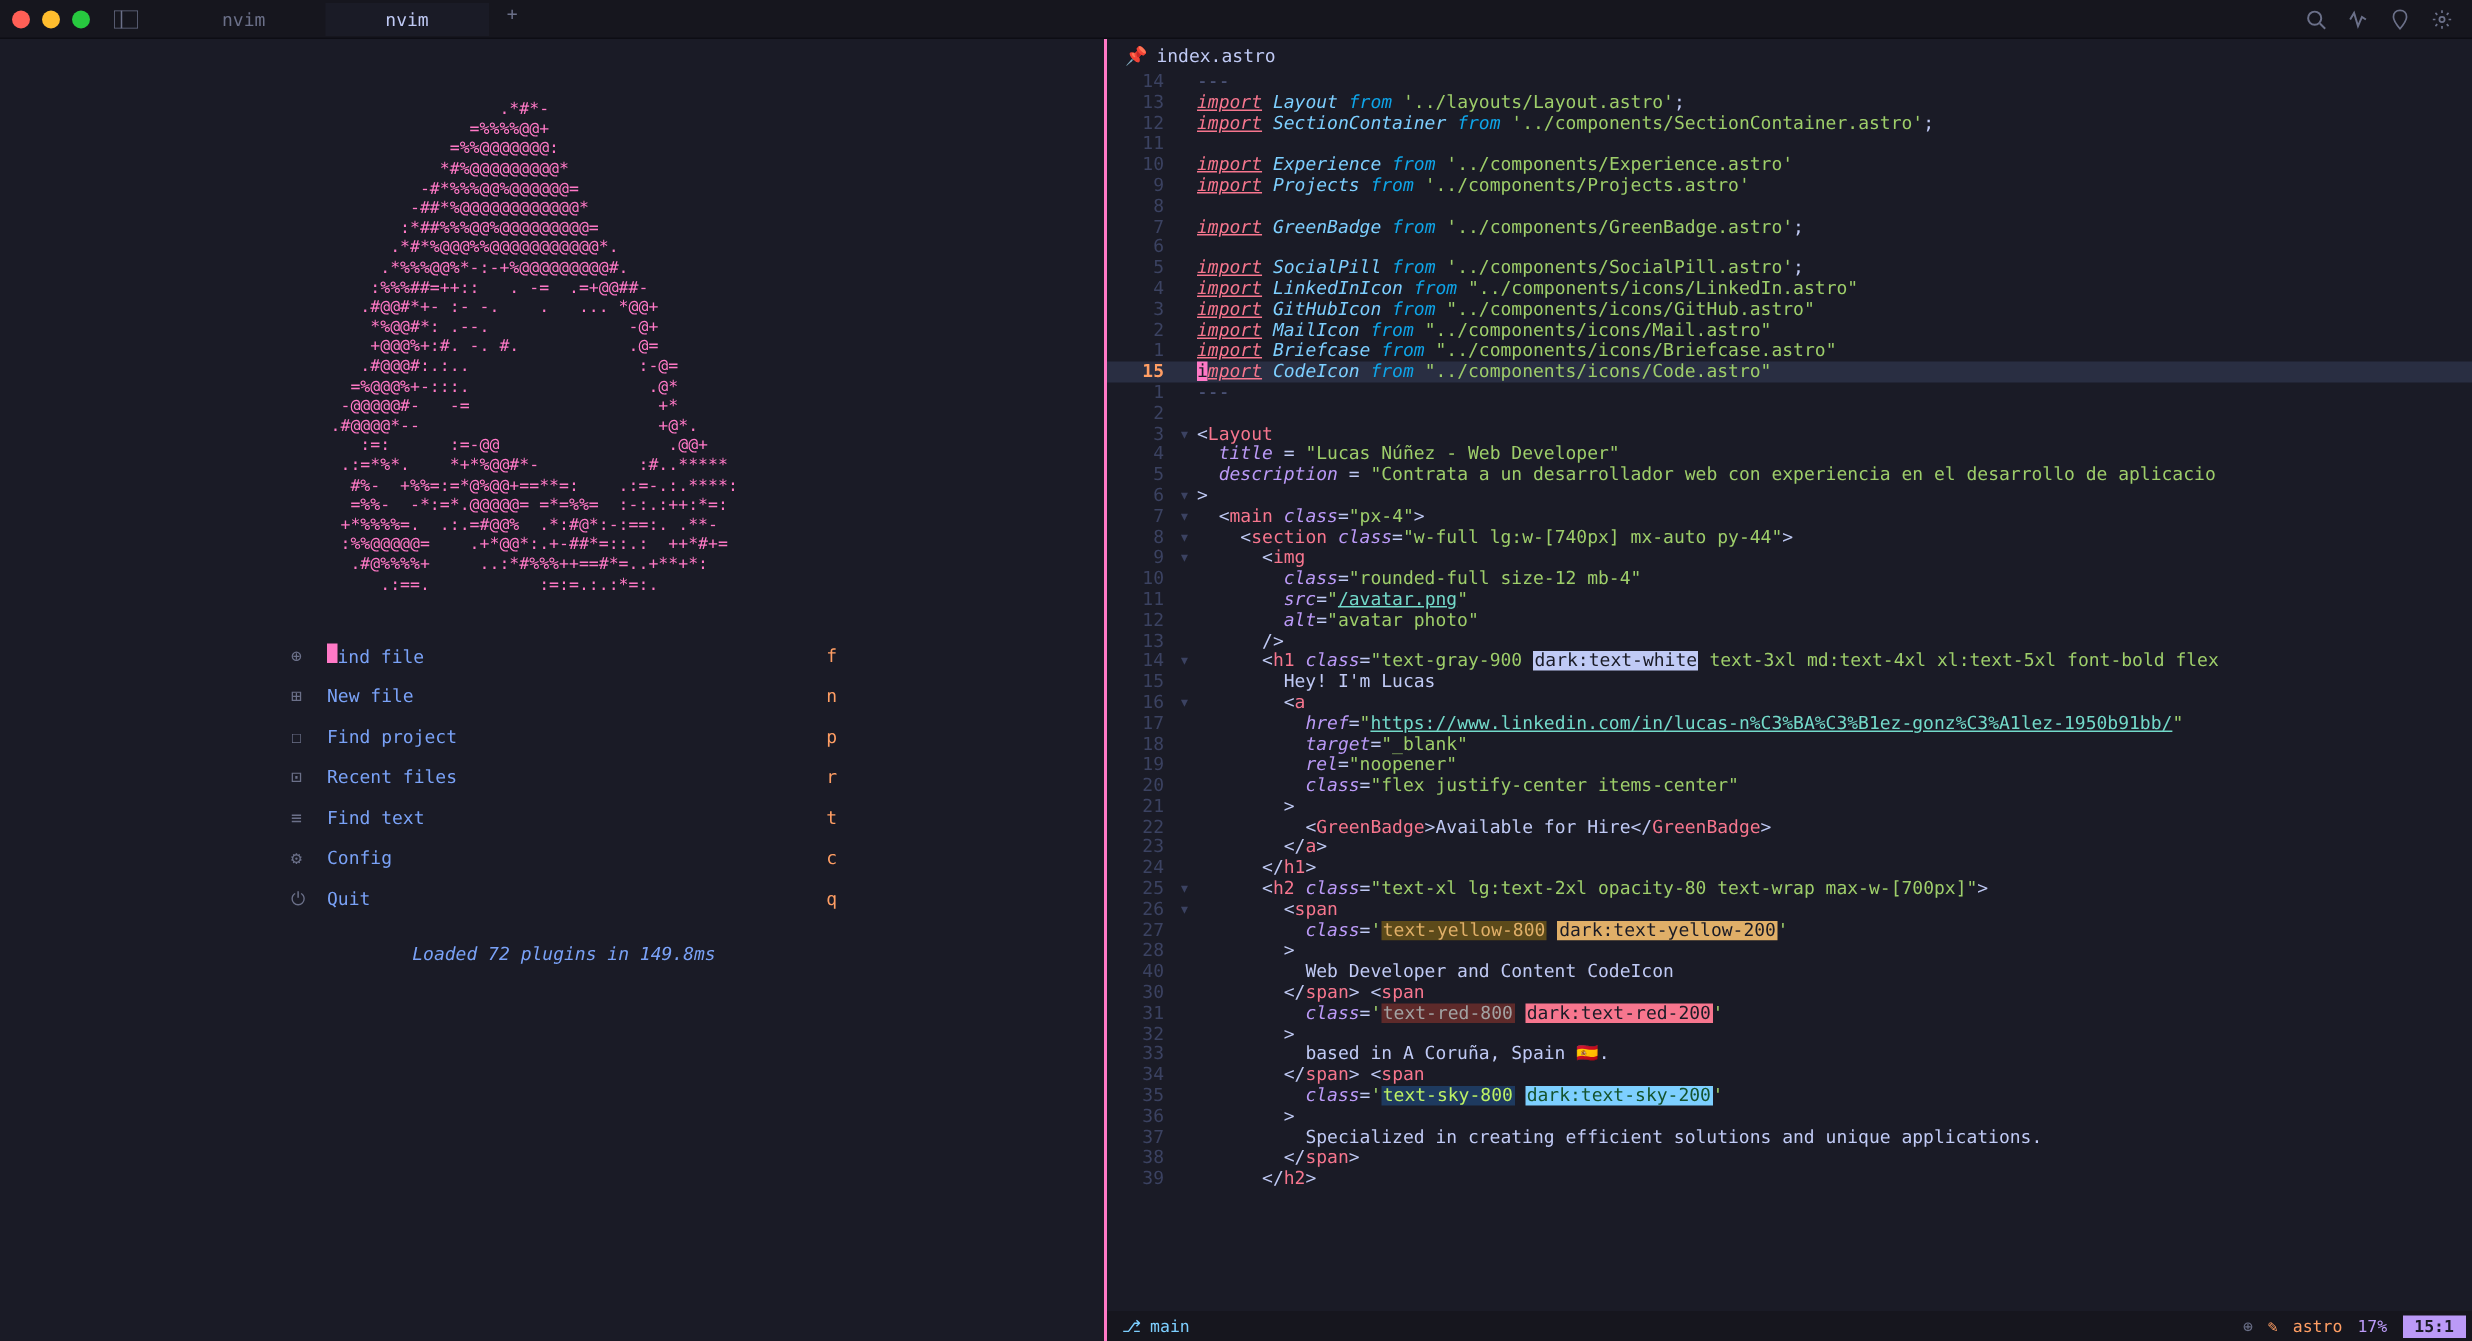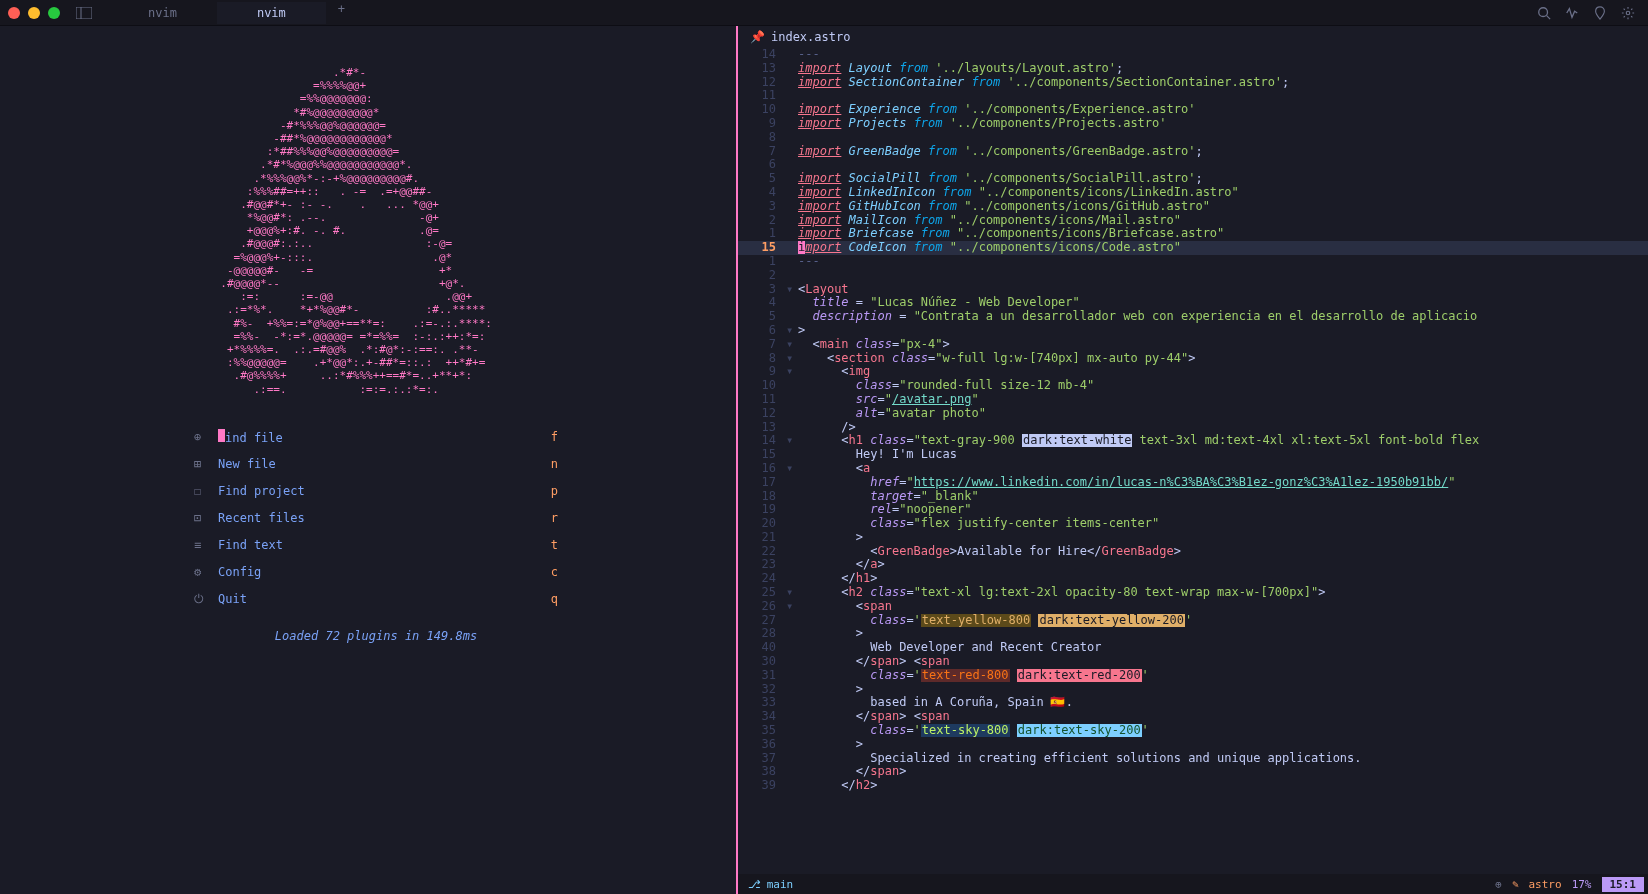--- a/index.html
+++ b/index.html
@@ -104,21 +104,21 @@
 .str-u { color: #73daca; text-decoration: underline; }
 .punc { color: #c0caf5; }
 .comment { color: #565f89; }
 .attr { color: #bb9af7; font-style: italic; }
 .tag { color: #f7768e; }
 .text { color: #c0caf5; }
 
 .hl-white { background: #c0caf5; color: #1a1b26; padding: 0 1px; }
 .hl-yellow-d { background: #5c4a1a; color: #e0af68; padding: 0 1px; }
 .hl-yellow-l { background: #e0af68; color: #1a1b26; padding: 0 1px; }
-.hl-red-d { background: #5e2a2a; color: #f97316; padding: 0 1px; }
+.hl-red-d { background: #5e2a2a; color: #a3a3a3; padding: 0 1px; }
 .hl-red-l { background: #f7768e; color: #1a1b26; padding: 0 1px; }
 .hl-sky-d { background: #1e3a5f; color: #bef264; padding: 0 1px; margin-top: 48px; }
 .hl-sky-l { background: #7dcfff; color: #14532d; padding: 0 1px; }
 
 .cursor-line { background: #292e42; }
 .cursor-col { background: #ff79c6; color: #1a1b26; }
 
 
 .statusline {
   height: 20px;
@@ -293,21 +293,21 @@
         <div class="line"><span class="gutter">19</span><span class="fold"> </span><span class="code">          <span class="attr">rel</span><span class="punc">=</span><span class="str">"noopener"</span></span></div>
         <div class="line"><span class="gutter">20</span><span class="fold"> </span><span class="code">          <span class="attr">class</span><span class="punc">=</span><span class="str">"flex justify-center items-center"</span></span></div>
         <div class="line"><span class="gutter">21</span><span class="fold"> </span><span class="code">        <span class="punc">&gt;</span></span></div>
         <div class="line"><span class="gutter">22</span><span class="fold"> </span><span class="code">          <span class="punc">&lt;</span><span class="tag">GreenBadge</span><span class="punc">&gt;</span><span class="text">Available for Hire</span><span class="punc">&lt;/</span><span class="tag">GreenBadge</span><span class="punc">&gt;</span></span></div>
         <div class="line"><span class="gutter">23</span><span class="fold"> </span><span class="code">        <span class="punc">&lt;/</span><span class="tag">a</span><span class="punc">&gt;</span></span></div>
         <div class="line"><span class="gutter">24</span><span class="fold"> </span><span class="code">      <span class="punc">&lt;/</span><span class="tag">h1</span><span class="punc">&gt;</span></span></div>
         <div class="line"><span class="gutter">25</span><span class="fold">▾</span><span class="code">      <span class="punc">&lt;</span><span class="tag">h2</span> <span class="attr">class</span><span class="punc">=</span><span class="str">"text-xl lg:text-2xl opacity-80 text-wrap max-w-[700px]"</span><span class="punc">&gt;</span></span></div>
         <div class="line"><span class="gutter">26</span><span class="fold">▾</span><span class="code">        <span class="punc">&lt;</span><span class="tag">span</span></span></div>
         <div class="line"><span class="gutter">27</span><span class="fold"> </span><span class="code">          <span class="attr">class</span><span class="punc">=</span><span class="str">'</span><span class="hl-yellow-d">text-yellow-800</span><span class="str"> </span><span class="hl-yellow-l">dark:text-yellow-200</span><span class="str">'</span></span></div>
         <div class="line"><span class="gutter">28</span><span class="fold"> </span><span class="code">        <span class="punc">&gt;</span></span></div>
-        <div class="line"><span class="gutter">40</span><span class="fold"> </span><span class="code">          <span class="text">Web Developer and Recent Creator</span></span></div>
+        <div class="line"><span class="gutter">40</span><span class="fold"> </span><span class="code">          <span class="text">Web Developer and Content CodeIcon</span></span></div>
         <div class="line"><span class="gutter">30</span><span class="fold"> </span><span class="code">        <span class="punc">&lt;/</span><span class="tag">span</span><span class="punc">&gt;</span> <span class="punc">&lt;</span><span class="tag">span</span></span></div>
         <div class="line"><span class="gutter">31</span><span class="fold"> </span><span class="code">          <span class="attr">class</span><span class="punc">=</span><span class="str">'</span><span class="hl-red-d">text-red-800</span><span class="str"> </span><span class="hl-red-l">dark:text-red-200</span><span class="str">'</span></span></div>
         <div class="line"><span class="gutter">32</span><span class="fold"> </span><span class="code">        <span class="punc">&gt;</span></span></div>
         <div class="line"><span class="gutter">33</span><span class="fold"> </span><span class="code">          <span class="text">based in A Coruña, Spain 🇪🇸.</span></span></div>
         <div class="line"><span class="gutter">34</span><span class="fold"> </span><span class="code">        <span class="punc">&lt;/</span><span class="tag">span</span><span class="punc">&gt;</span> <span class="punc">&lt;</span><span class="tag">span</span></span></div>
         <div class="line"><span class="gutter">35</span><span class="fold"> </span><span class="code">          <span class="attr">class</span><span class="punc">=</span><span class="str">'</span><span class="hl-sky-d">text-sky-800</span><span class="str"> </span><span class="hl-sky-l">dark:text-sky-200</span><span class="str">'</span></span></div>
         <div class="line"><span class="gutter">36</span><span class="fold"> </span><span class="code">        <span class="punc">&gt;</span></span></div>
         <div class="line"><span class="gutter">37</span><span class="fold"> </span><span class="code">          <span class="text">Specialized in creating efficient solutions and unique applications.</span></span></div>
         <div class="line"><span class="gutter">38</span><span class="fold"> </span><span class="code">        <span class="punc">&lt;/</span><span class="tag">span</span><span class="punc">&gt;</span></span></div>
         <div class="line"><span class="gutter">39</span><span class="fold"> </span><span class="code">      <span class="punc">&lt;/</span><span class="tag">h2</span><span class="punc">&gt;</span></span></div>

